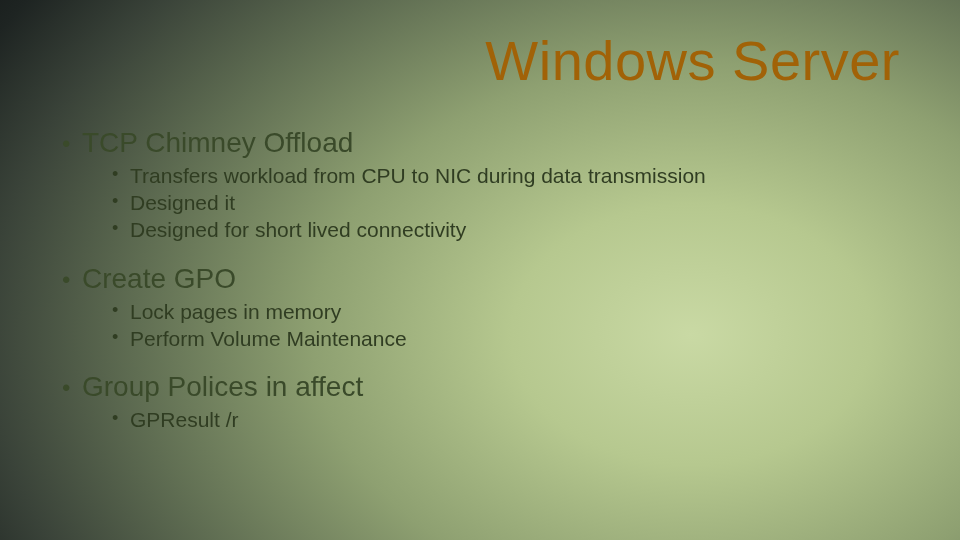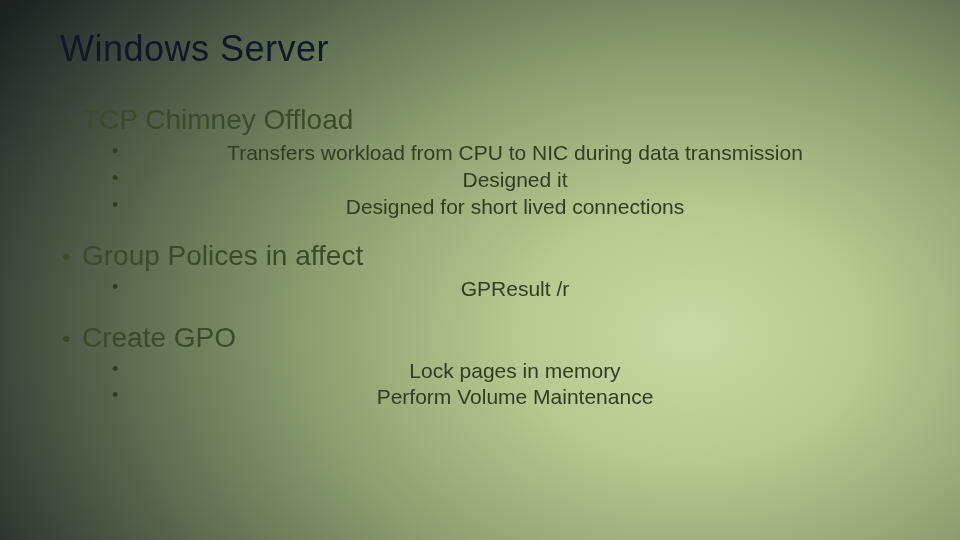--- a/index.html
+++ b/index.html
@@ -18,24 +18,24 @@
         #1e2422 90%,
         #121616 100%);
   }
   .slide {
     width: 960px;
     height: 540px;
     position: relative;
     padding: 28px 60px 0 60px;
   }
   .title {
-    text-align: left;
-    font-size: 36px;
+    text-align: right;
+    font-size: 56px;
     font-weight: 300;
-    color: #0f172a;
+    color: #a16207;
     letter-spacing: 0.5px;
     margin-bottom: 34px;
   }
   ul { list-style: none; }
   .l1 > li {
     font-size: 28px;
     font-weight: 300;
     color: #3a4a2a;
     margin-bottom: 2px;
     padding-left: 22px;
@@ -45,21 +45,20 @@
   .l1 > li::before {
     content: "•";
     position: absolute;
     left: 2px;
     top: 0;
     font-size: 24px;
     line-height: 34px;
   }
   .l2 {
     margin: 4px 0 12px 30px;
-    text-align: center;
   }
   .l2 > li {
     font-size: 21px;
     font-weight: 400;
     color: #303d22;
     line-height: 1.28;
     padding-left: 18px;
     position: relative;
   }
   .l2 > li::before {
@@ -76,33 +75,33 @@
 <div class="slide">
   <h1 class="title">Windows Server</h1>
 
   <ul class="l1">
 
     <li>
       <span>TCP Chimney Offload</span>
       <ul class="l2">
         <li>Transfers workload from CPU to NIC during data transmission</li>
         <li>Designed it</li>
-        <li>Designed for short lived connections</li>
-      </ul>
-    </li>
-
-    <li>
-      <span>Group Polices in affect</span>
-      <ul class="l2">
-        <li>GPResult /r</li>
+        <li>Designed for short lived connectivity</li>
       </ul>
     </li>
 
     <li>
       <span>Create GPO</span>
       <ul class="l2">
         <li>Lock pages in memory</li>
         <li>Perform Volume Maintenance</li>
       </ul>
     </li>
 
+    <li>
+      <span>Group Polices in affect</span>
+      <ul class="l2">
+        <li>GPResult /r</li>
+      </ul>
+    </li>
+
   </ul>
 </div>
 
 </body></html>

